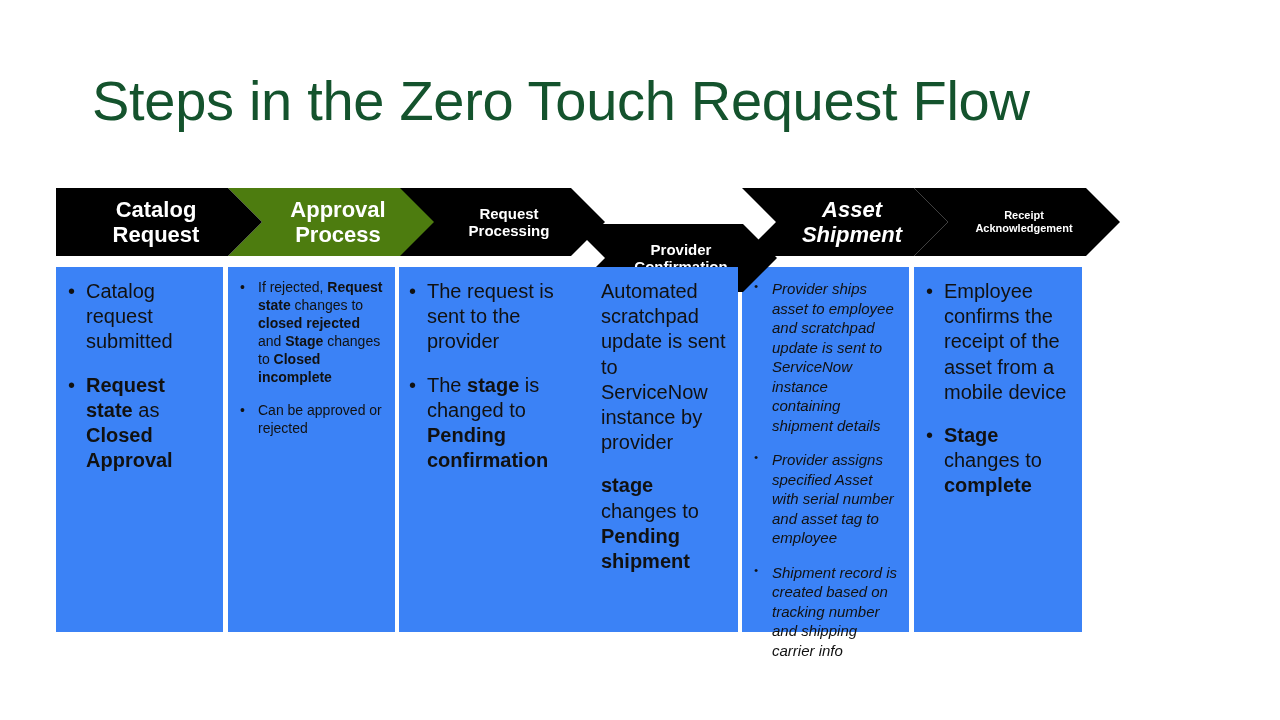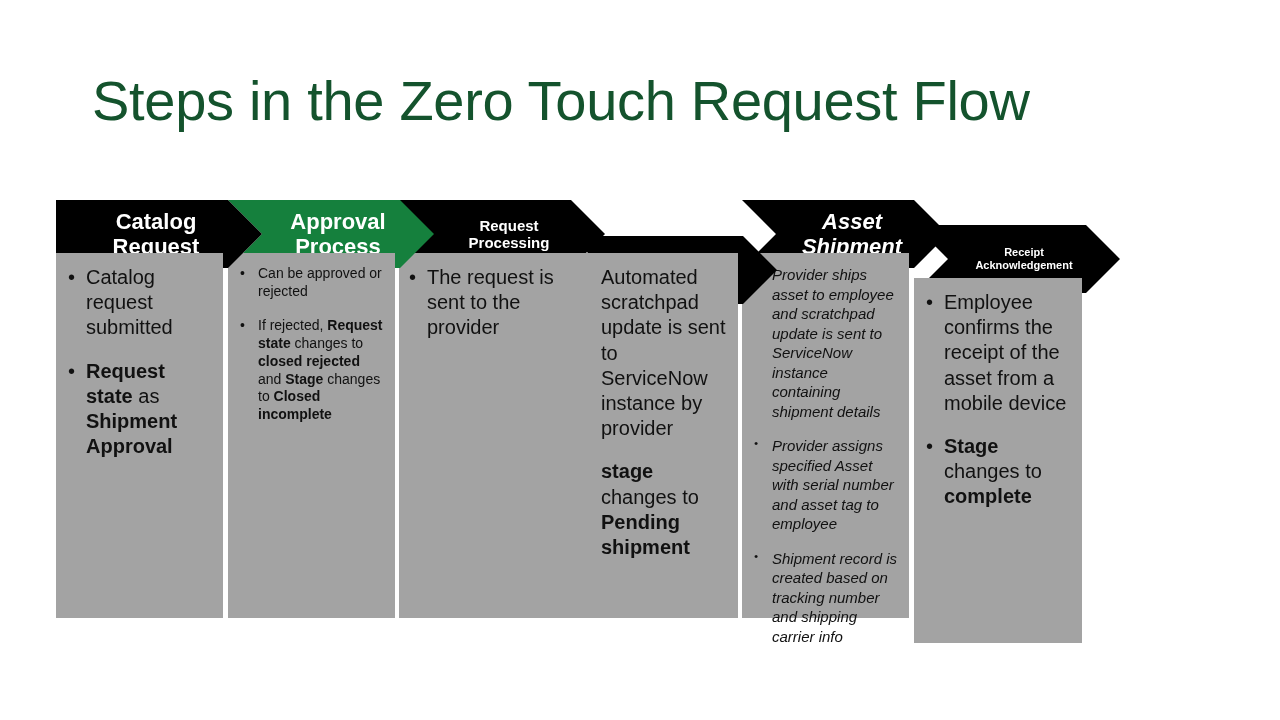--- a/index.html
+++ b/index.html
@@ -43,56 +43,56 @@
   .col {
     position: absolute;
     top: 0;
     height: 436px;
   }
 
   
   .chev {
     position: absolute;
     left: 0;
-    top: 12px;
+    top: 0;
     height: 68px;
     display: flex;
     align-items: center;
     justify-content: center;
     text-align: center;
     color: #ffffff;
     font-weight: bold;
     line-height: 1.14;
     padding-left: 14px;
     padding-right: 20px;
     background: #000000;
   }
-  .chev.teal { background: #15803d; }
+  .chev.teal { background: #4d7c0f; }
 
   
   .chev.first {
     clip-path: polygon(0 0, calc(100% - 34px) 0, 100% 50%, calc(100% - 34px) 100%, 0 100%);
   }
   
   .chev.mid {
     clip-path: polygon(0 0, calc(100% - 34px) 0, 100% 50%, calc(100% - 34px) 100%, 0 100%, 34px 50%);
     padding-left: 34px;
   }
 
   .chev-label { display: block; }
   .sz-lg  { font-size: 22px; }
   .sz-md  { font-size: 15px; }
   .sz-sm  { font-size: 11px; }
 
   
   .panel {
     position: absolute;
-    top: 65px;
+    top: 79px;
     height: 365px;
-    background: #a3a3a3;
+    background: #3b82f6;
     padding: 12px 10px 10px 8px;
   }
 
   ul.bullets { list-style: none; }
 
   ul.bullets li {
     position: relative;
     padding-left: 22px;
     color: #111111;
   }
@@ -125,42 +125,43 @@
   <h1 id="title">Steps in the Zero Touch Request Flow</h1>
 
   <div id="flow">
       <div class="col" style="left: 0px; width: 206px; z-index: 6;">
         <div class="chev first" style="width: 206px;">
           <div class="chev-label sz-lg">Catalog<br>Request</div>
         </div>
         <div class="panel" style="width: 167px;">
           <ul class="bullets body-lg">
             <li><span>Catalog request submitted</span></li>
-            <li><b>Request state</b><span> as </span><b>Shipment Approval</b></li>
+            <li><b>Request state</b><span> as </span><b>Closed Approval</b></li>
           </ul>
         </div>
       </div>
       <div class="col" style="left: 172px; width: 206px; z-index: 5;">
         <div class="chev mid teal" style="width: 206px;">
           <div class="chev-label sz-lg">Approval<br>Process</div>
         </div>
         <div class="panel" style="width: 167px;">
           <ul class="bullets body-md">
+            <li><span>If rejected, </span><b>Request state</b><span> changes to </span><b>closed rejected</b><span> and </span><b>Stage</b><span> changes to </span><b>Closed incomplete</b></li>
             <li><span>Can be approved or rejected</span></li>
-            <li><span>If rejected, </span><b>Request state</b><span> changes to </span><b>closed rejected</b><span> and </span><b>Stage</b><span> changes to </span><b>Closed incomplete</b></li>
           </ul>
         </div>
       </div>
       <div class="col" style="left: 343px; width: 206px; z-index: 4;">
         <div class="chev mid" style="width: 206px;">
           <div class="chev-label sz-md">Request<br>Processing</div>
         </div>
         <div class="panel" style="width: 201px; padding-left: 6px;">
           <ul class="bullets body-lg">
             <li><span>The request is sent to the provider</span></li>
+            <li><span>The </span><b>stage</b><span> is changed to </span><b>Pending confirmation</b></li>
           </ul>
         </div>
       </div>
       <div class="col" style="left: 515px; width: 206px; z-index: 3;">
         <div class="chev mid" style="width: 206px; margin-top: 36px;">
           <div class="chev-label sz-md">Provider<br>Confirmation</div>
         </div>
         <div class="panel" style="width: 167px;">
           <ul class="bullets body-lg">
             <li><span>Automated scratchpad update is sent to ServiceNow instance by provider</span></li>
@@ -173,21 +174,21 @@
           <div class="chev-label sz-lg">Asset<br>Shipment</div>
         </div>
         <div class="panel" style="width: 167px;">
           <ul class="bullets body-sm">
             <li><span>Provider ships asset to employee and scratchpad update is sent to ServiceNow instance containing shipment details</span></li>
             <li><span>Provider assigns specified Asset with serial number and asset tag to employee</span></li>
             <li><span>Shipment record is created based on tracking number and shipping carrier info</span></li>
           </ul>
         </div>
       </div>
-      <div class="col" style="left: 858px; width: 206px; z-index: 1; margin-top: 25px;">
+      <div class="col" style="left: 858px; width: 206px; z-index: 1;">
         <div class="chev mid" style="width: 206px;">
           <div class="chev-label sz-sm">Receipt<br>Acknowledgement</div>
         </div>
         <div class="panel" style="width: 168px;">
           <ul class="bullets body-lg">
             <li><span>Employee confirms the receipt of the asset from a mobile device</span></li>
             <li><b>Stage</b><span> changes to </span><b>complete</b></li>
           </ul>
         </div>
       </div>

